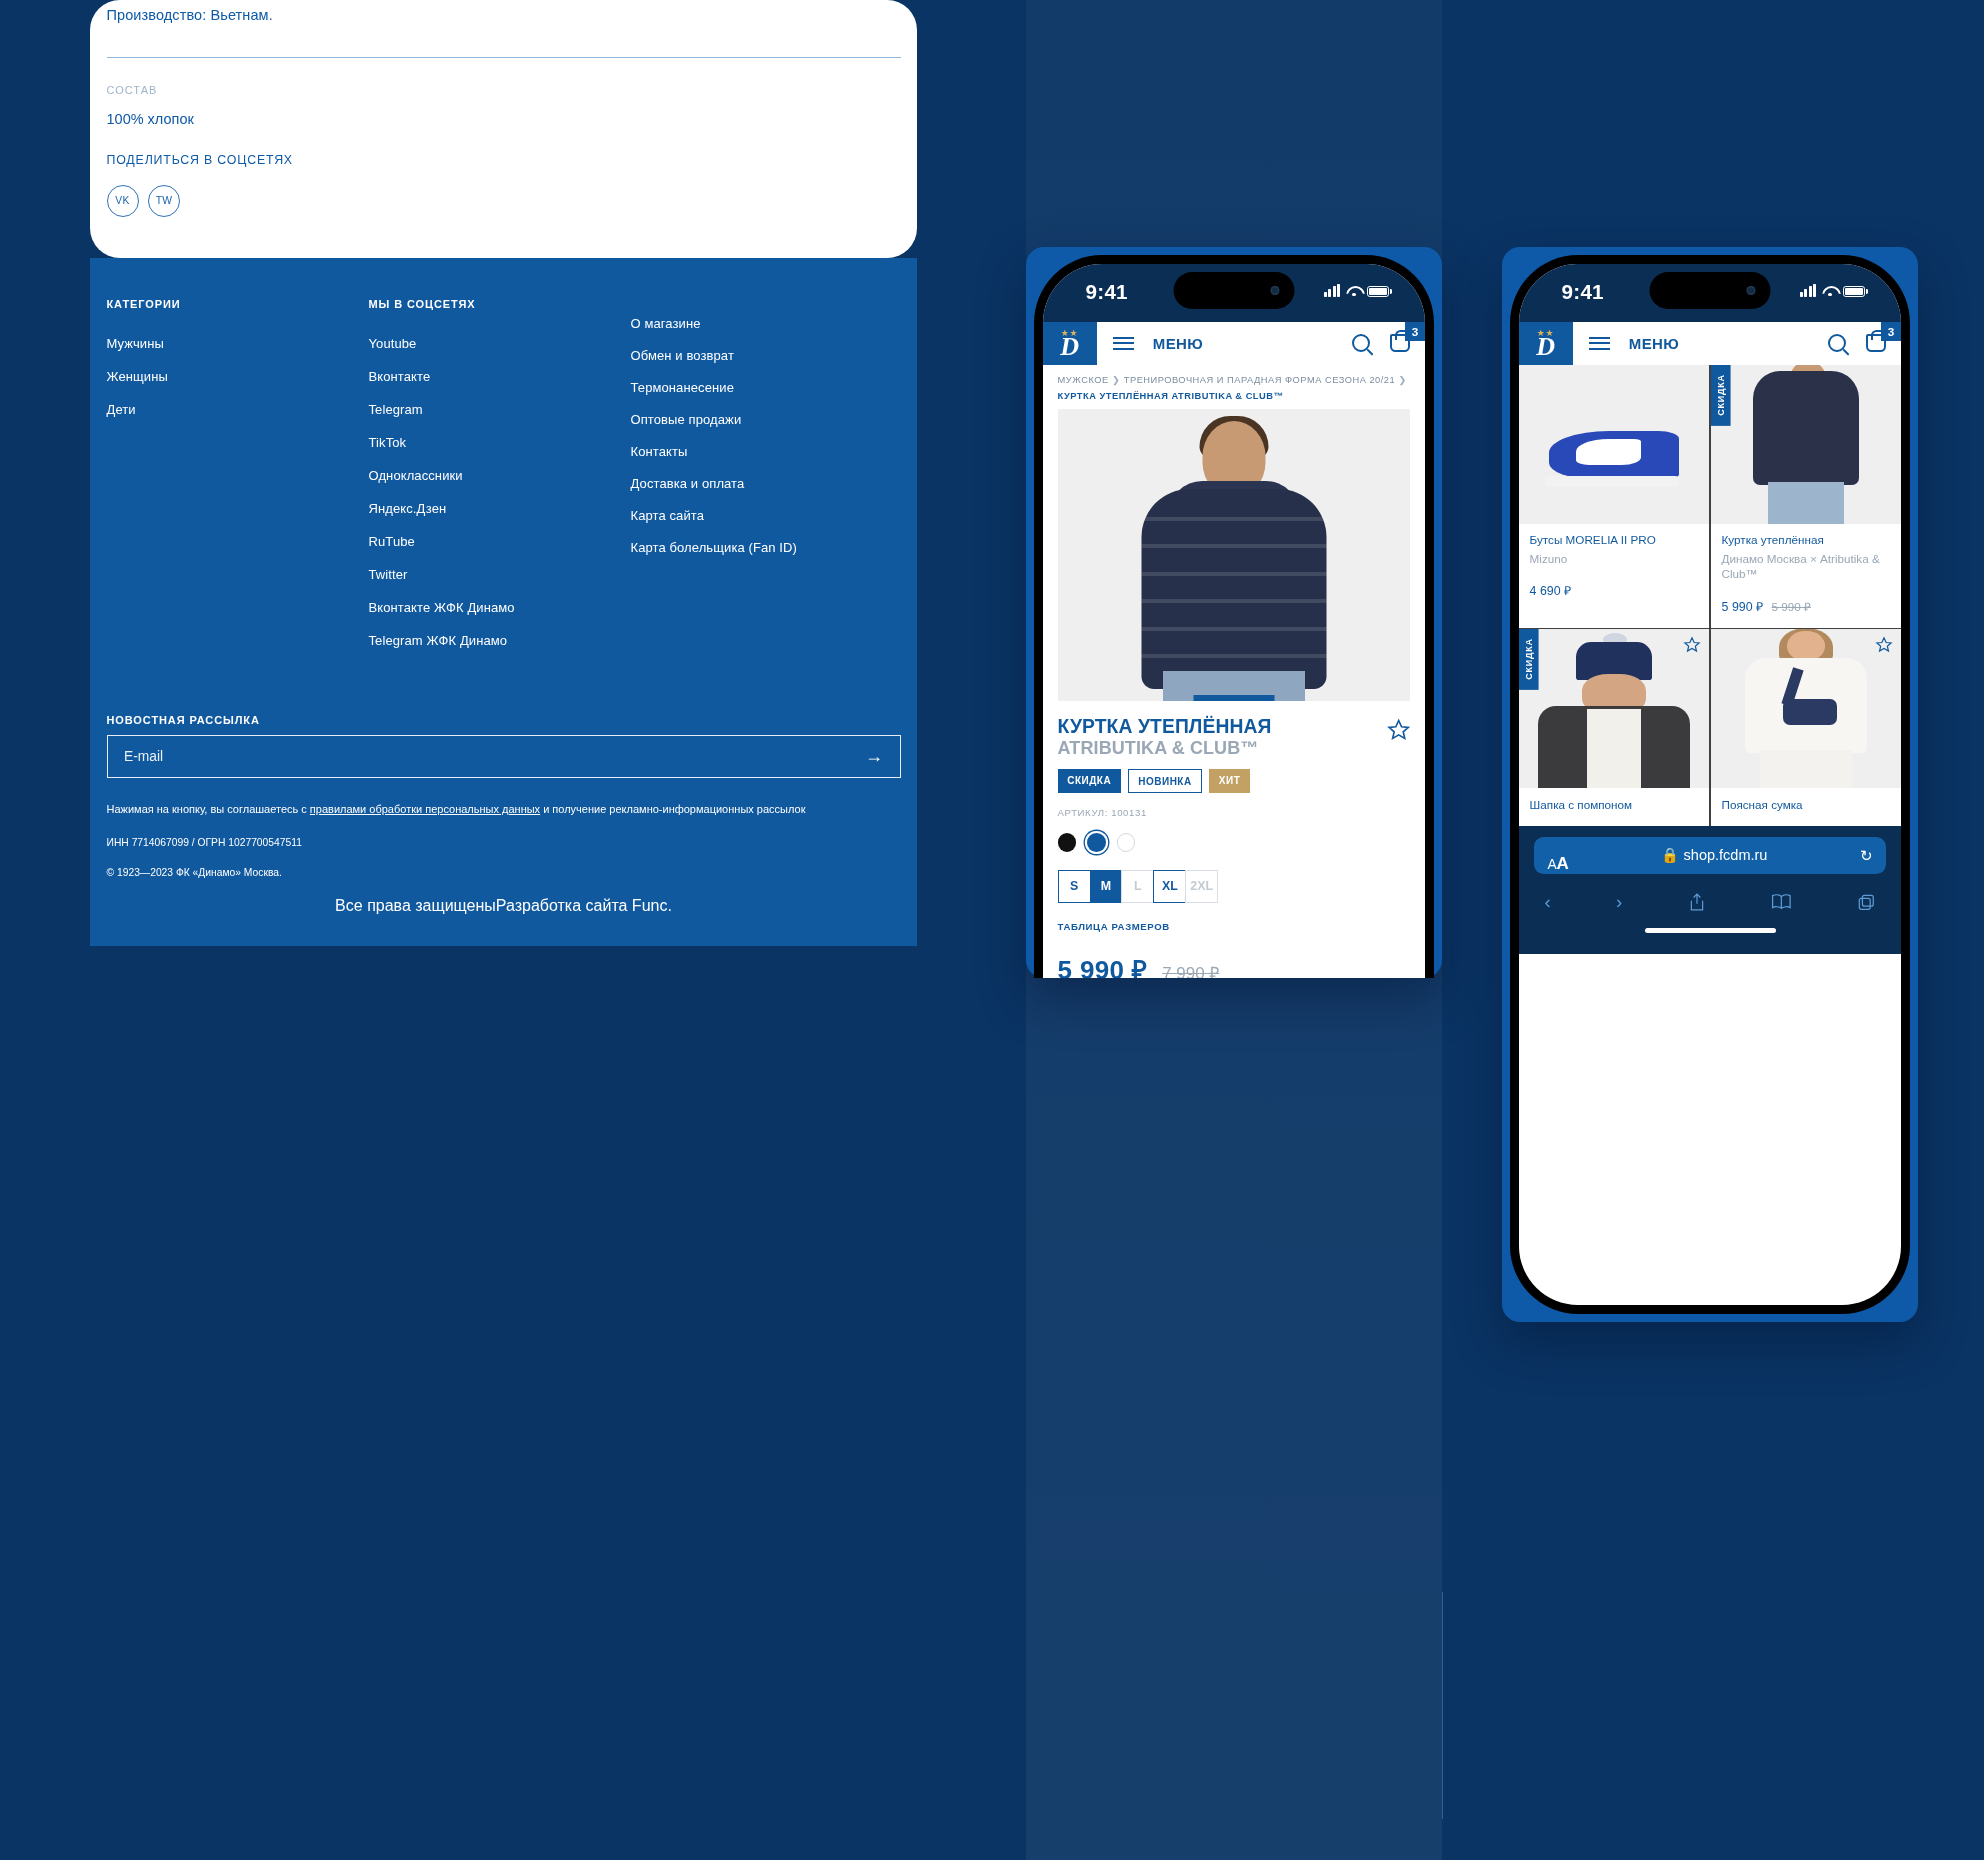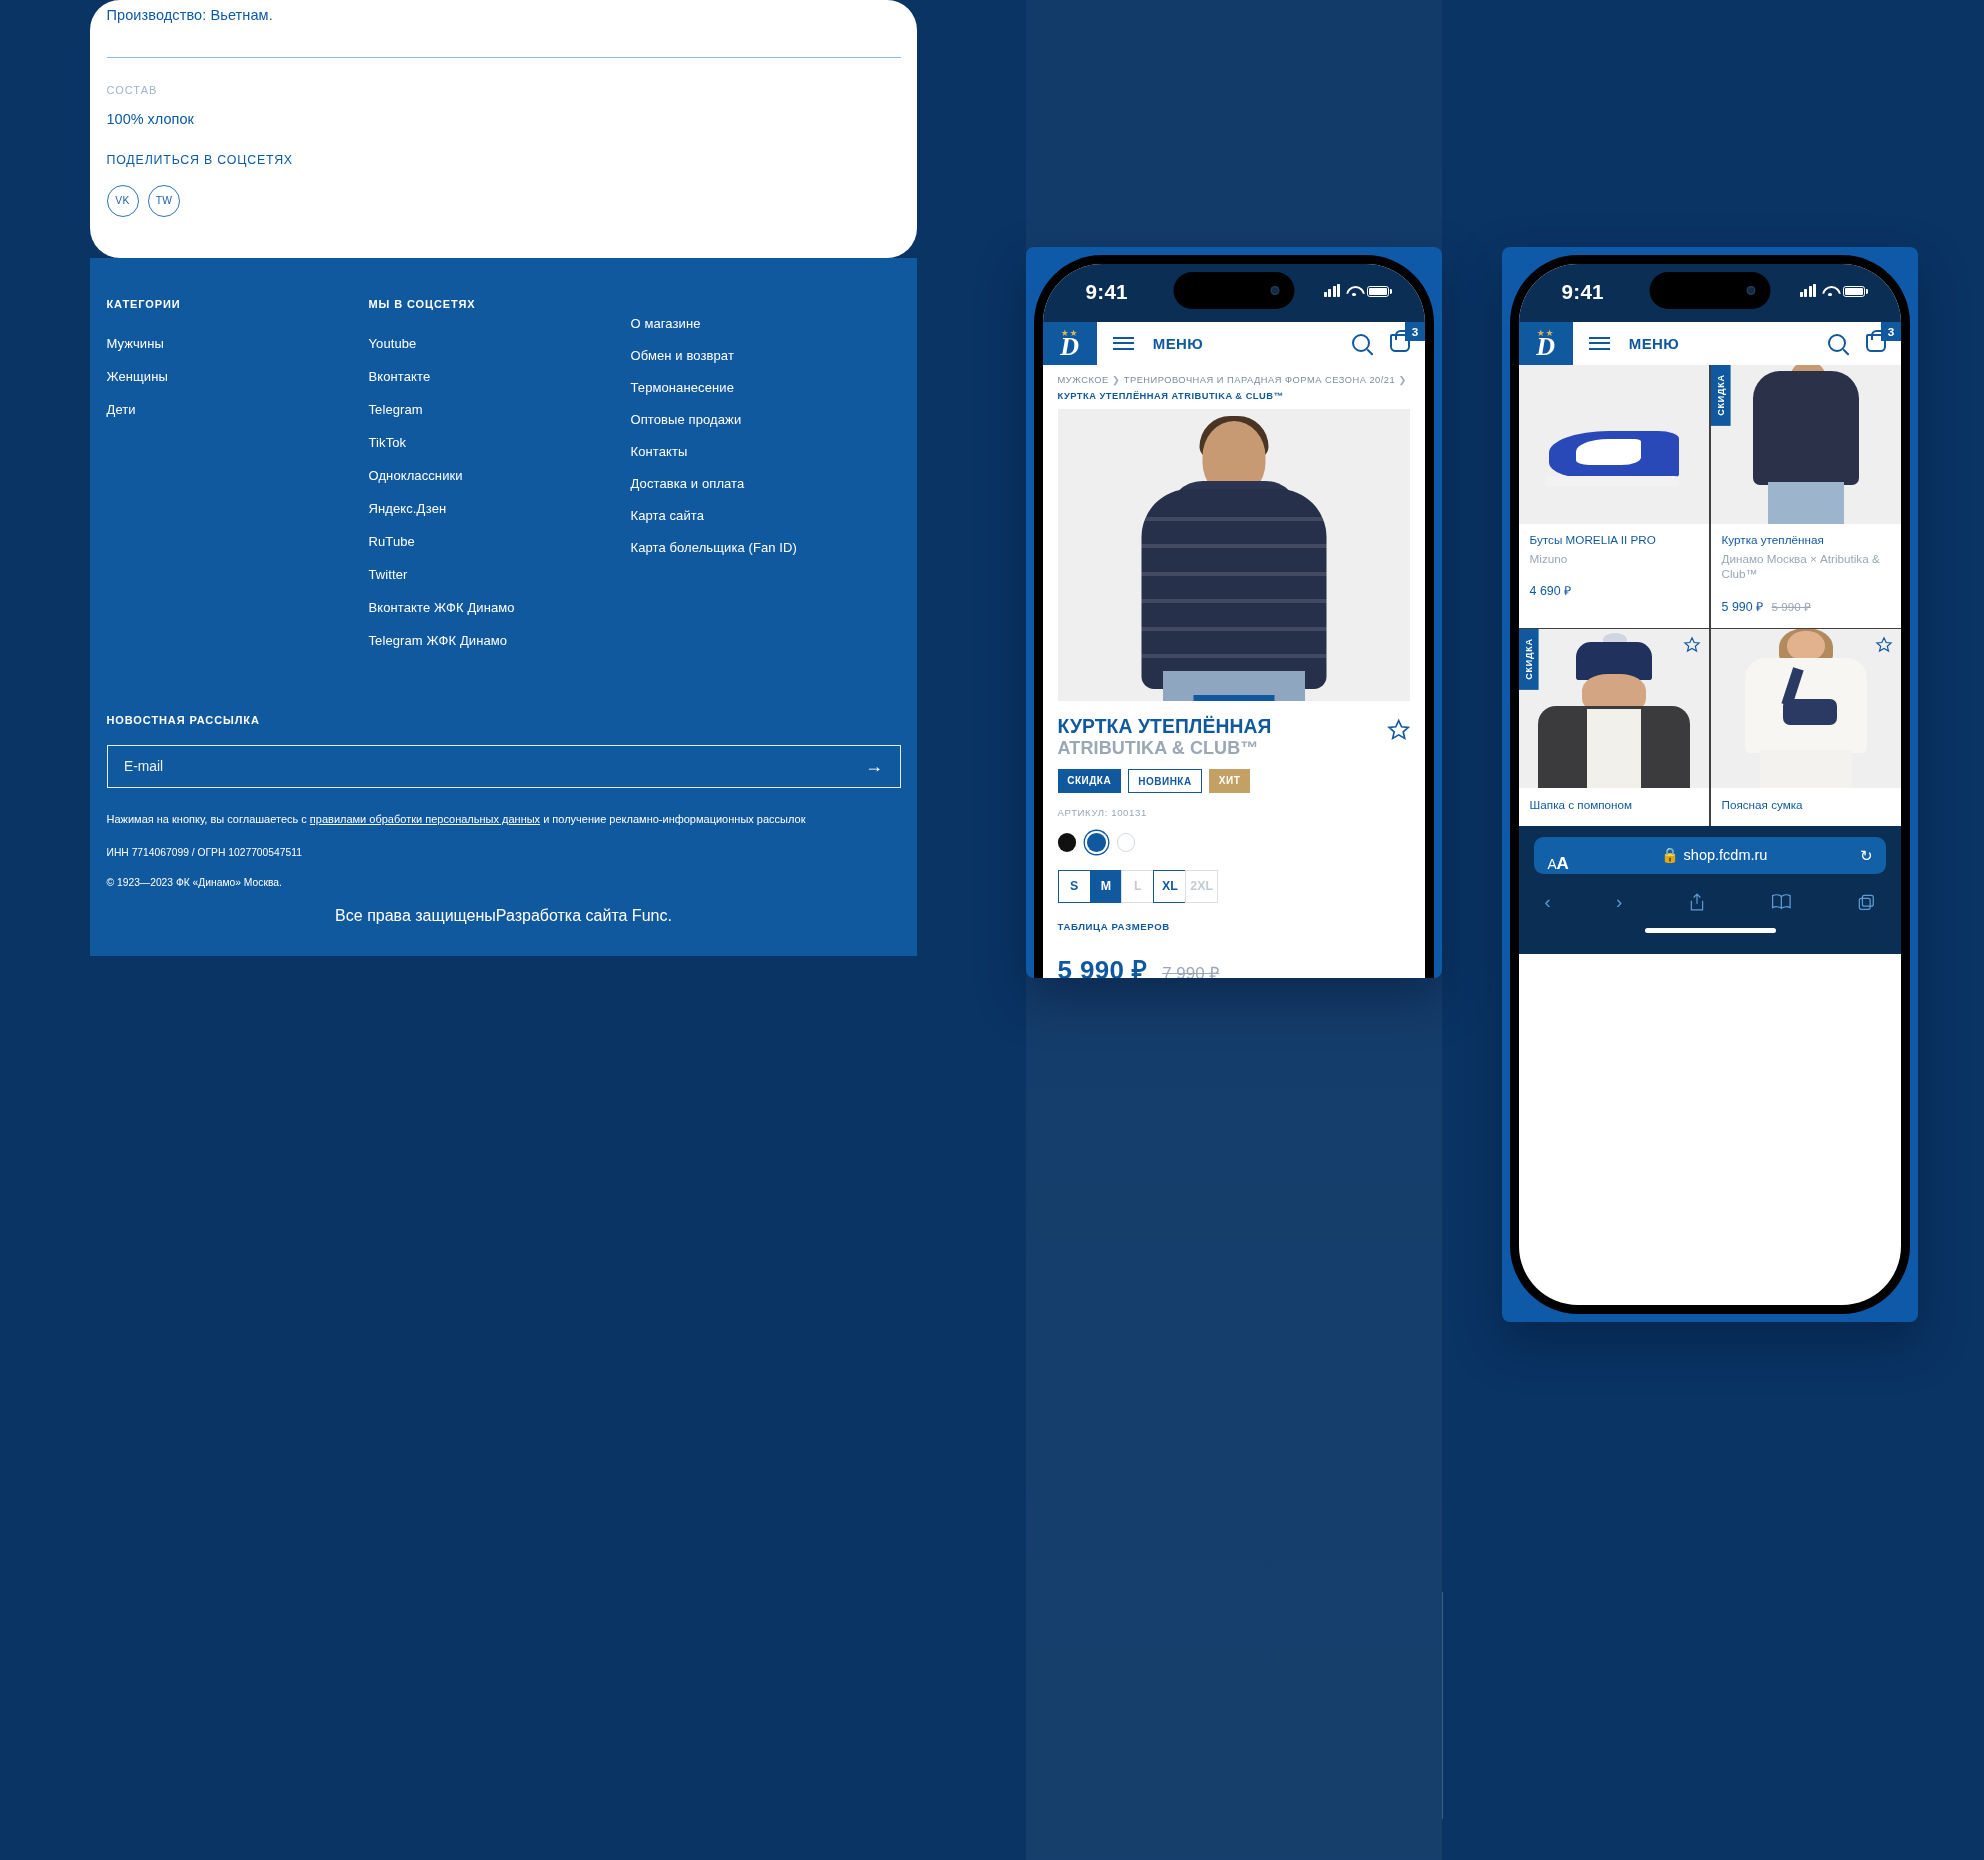--- a/index.html
+++ b/index.html
@@ -61,36 +61,36 @@
   .f-cols { display:flex; }
   .f-col-1 { width:262px; }
   .f-col-2 { width:262px; }
   .f-col-3 { flex:1; }
   .f-head { font-size:11px; font-weight:700; letter-spacing:0.9px; margin-bottom:26px;}
   .f-link { font-size:13px; margin-bottom:18px; color:#fff; letter-spacing:0.1px;}
   .f-col-3 .f-link { margin-bottom:17px; }
   .f-col-3 { padding-top:18px; }
 
   #newsletter { margin-top:48px; }
-  .nl-head { font-size:11px; font-weight:700; letter-spacing:0.9px; margin-bottom:19px;}
+  .nl-head { font-size:11px; font-weight:700; letter-spacing:0.9px; margin-bottom:9px;}
   .nl-field {
     border:1.1px solid #e8eef5; height:43px; display:flex; align-items:center;
     padding:0 16.5px; justify-content:space-between;
   }
   .nl-ph { font-size:13.8px; color:#e9f0f7; }
   .nl-arrow { font-size:18px; color:#fff; line-height:1; }
   .nl-terms { font-size:11px; margin-top:23.4px; line-height:1.5; }
   .nl-terms u { text-decoration:underline; }
   .nl-small { font-size:10.3px; margin-top:19.3px; }
   .nl-row { display:flex; justify-content:center; margin-top:19.3px; font-size:16px;}
 
   
   .phone {
     position:absolute;
-    border-radius:8px;
+    border-radius:18px;
     background:#0f5aa8;
     padding:7.6px;
     box-shadow:0 20.7px 48px rgba(0,20,50,.45);
   }
   .phone-inner {
     border-radius:68px;
     background:#000;
     padding:9px;
     height:100%;
   }

